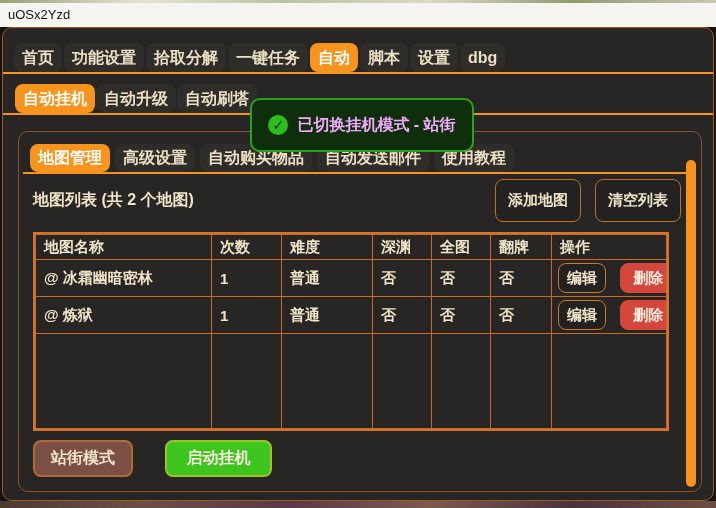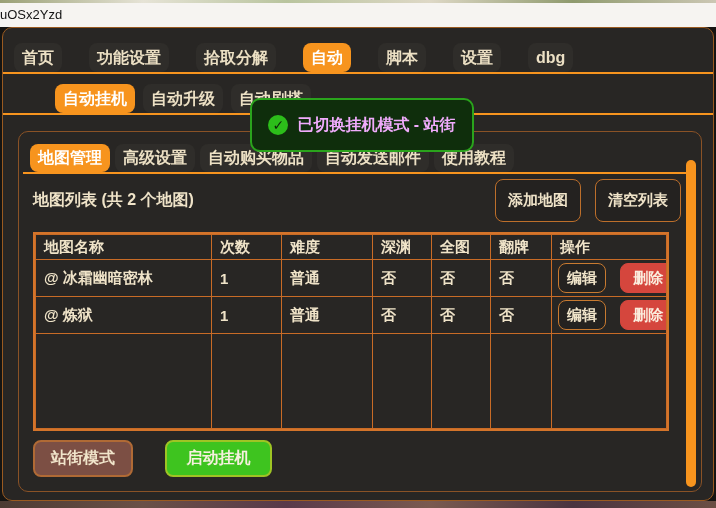--- a/index.html
+++ b/index.html
@@ -5,28 +5,28 @@
   * { margin:0; padding:0; box-sizing:border-box; }
   html,body { width:716px; height:508px; overflow:hidden; }
   body { font-family:"Liberation Sans","DejaVu Sans",sans-serif; background:#151412; position:relative; }
 
   .desktop-top { position:absolute; left:0; top:0; width:716px; height:4px;
     background:linear-gradient(90deg,#9aa075,#e6e3d6,#b9c49e,#ded8c6,#8f9a6e,#ccc7b4); }
   .desktop-bottom { position:absolute; left:0; top:501px; width:716px; height:7px;
     background:linear-gradient(90deg,#4c3b33,#6a5047,#59394a,#7a5a50,#4a3340,#6b4f44); }
 
   .titlebar { position:absolute; left:0; top:3px; width:716px; height:24px;
-    background:#f6f4f1; color:#141414; font-size:13px; line-height:24px; }
+    background:#f6f4f1; color:#141414; font-size:13px; line-height:24px; padding-left:8px; }
 
   .window { position:absolute; left:2px; top:27px; width:712px; height:474px;
     background:#282624; border:1px solid #9a5a20; border-radius:10px; overflow:hidden; }
 
-  .tabrow { position:absolute; display:flex; gap:27px; }
+  .tabrow { position:absolute; display:flex; gap:2px; }
   .tabrow1 { left:11px; top:15px; }
-  .tabrow2 { left:12px; top:56px; gap:8px;margin-left:40px; }
+  .tabrow2 { left:12px; top:56px; gap:1px; }
   .tab { height:29px; line-height:29px; padding:0 8px; border-radius:8px;
     background:#2f2d2a; color:#ece0c4; font-size:16px; font-weight:bold; white-space:nowrap; cursor:default; }
   .tab.active { background:#f7941e; color:#ffffff; }
   .rule { position:absolute; left:0; width:712px; height:2px; background:#f7941e; }
   .rule1 { top:44px; } .rule2 { top:85px; }
 
   .panel { position:absolute; left:15px; top:103px; width:684px; height:361px;
     border:1px solid #8a5226; border-radius:10px; }
   .tabrow3 { left:11px; top:12px; gap:5px; }
   .tab.small { height:28px; line-height:28px; font-size:16px; }
@@ -76,20 +76,21 @@
 <div class="titlebar">
   <span>uOSx2Yzd</span>
 </div>
 
 <div class="window">
 
   <div class="tabrow tabrow1">
     <div class="tab">首页</div>
     <div class="tab">功能设置</div>
     <div class="tab">拾取分解</div>
+    <div class="tab">一键任务</div>
     <div class="tab active">自动</div>
     <div class="tab">脚本</div>
     <div class="tab">设置</div>
     <div class="tab">dbg</div>
   </div>
   <div class="rule rule1"></div>
 
   <div class="tabrow tabrow2">
     <div class="tab active">自动挂机</div>
     <div class="tab">自动升级</div>

